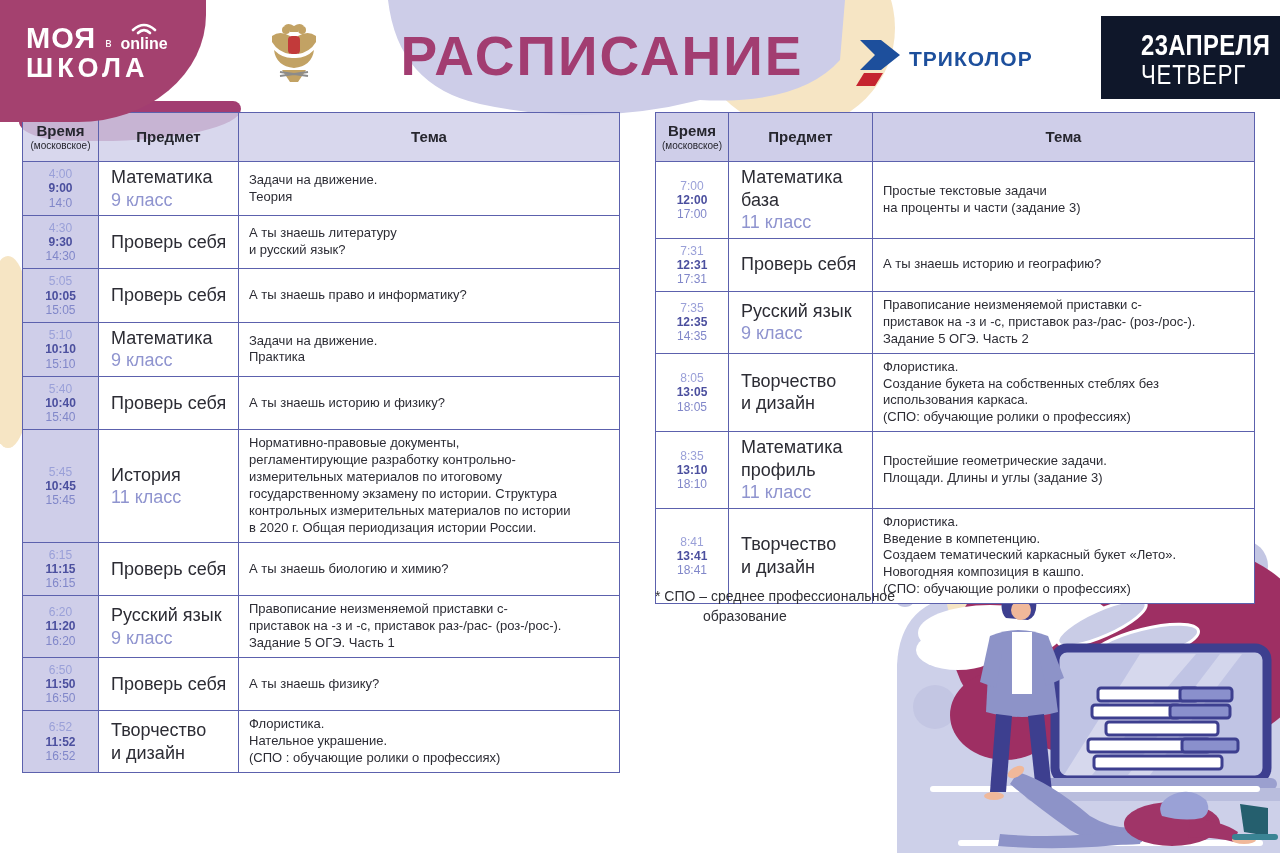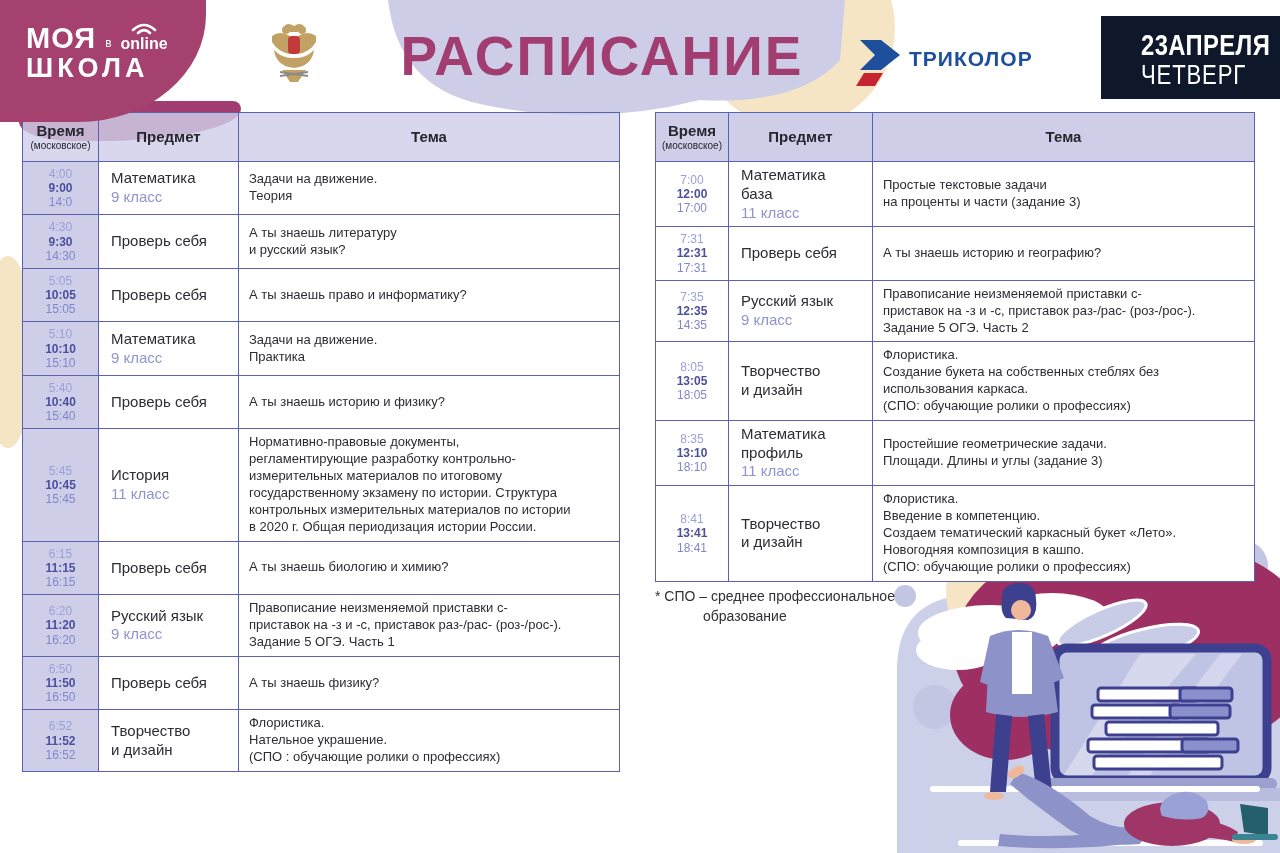--- a/index.html
+++ b/index.html
@@ -37,21 +37,21 @@
   table{border-collapse:collapse;width:100%;table-layout:fixed;position:relative;z-index:1;}
   td{border:1.6px solid #5c61ad;vertical-align:middle;}
   thead td{background:#cfcee9;text-align:center;padding:5px 2px;height:38px;}
   .tbl-left thead td{background:rgba(207,206,233,.82);}
   .hdr-main{font-size:15px;font-weight:800;color:#26262e;line-height:1.1;}
   .hdr-note{font-size:10px;color:#26262e;line-height:1.1;}
   tbody td{background:#fff;}
   .tbl-left tbody .c-time{background:#cfcee9;}
   .c-time{text-align:center;font-size:12px;line-height:1.18;padding:5px 17px;}
   .t1{color:#9aa0d8;}.t2{color:#4b4f9e;font-weight:800;}.t3{color:#8187c9;}
-  .c-subj{padding:4px 6px 4px 12px;font-size:15px;color:#2c2c34;line-height:1.25;}
+  .c-subj{padding:4px 6px 4px 12px;font-size:18px;color:#2c2c34;line-height:1.25;}
   .subj{white-space:pre-line;}
   .grade{color:#8f94cf;}
   .c-topic{padding:5px 10px;font-size:13px;line-height:1.3;color:#2c2c34;}
   .topic{white-space:pre-line;}
 
   
   .footnote{position:absolute;left:655px;top:586px;z-index:2;font-size:14px;color:#2f2f35;line-height:1.45;}
   .footnote .l2{margin-left:48px;}
 
   

